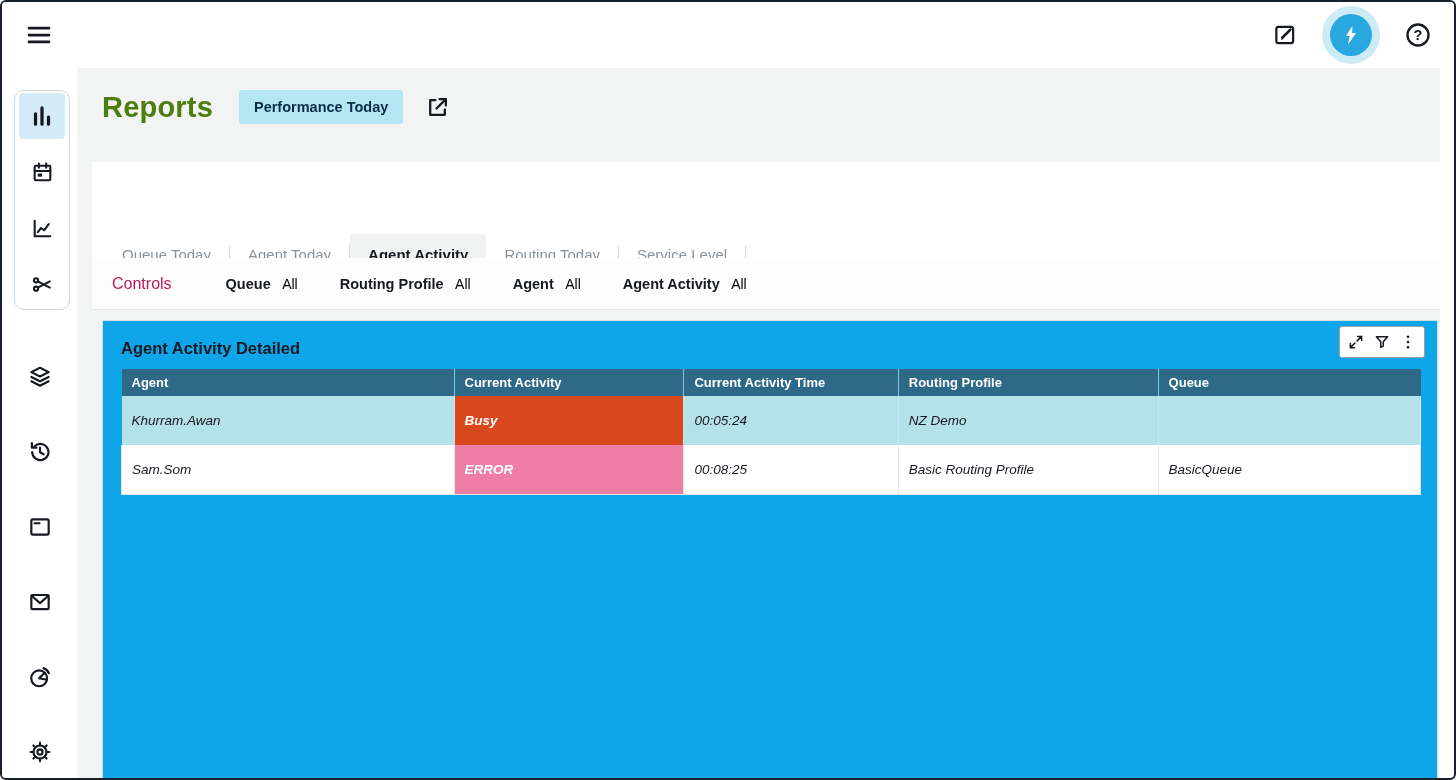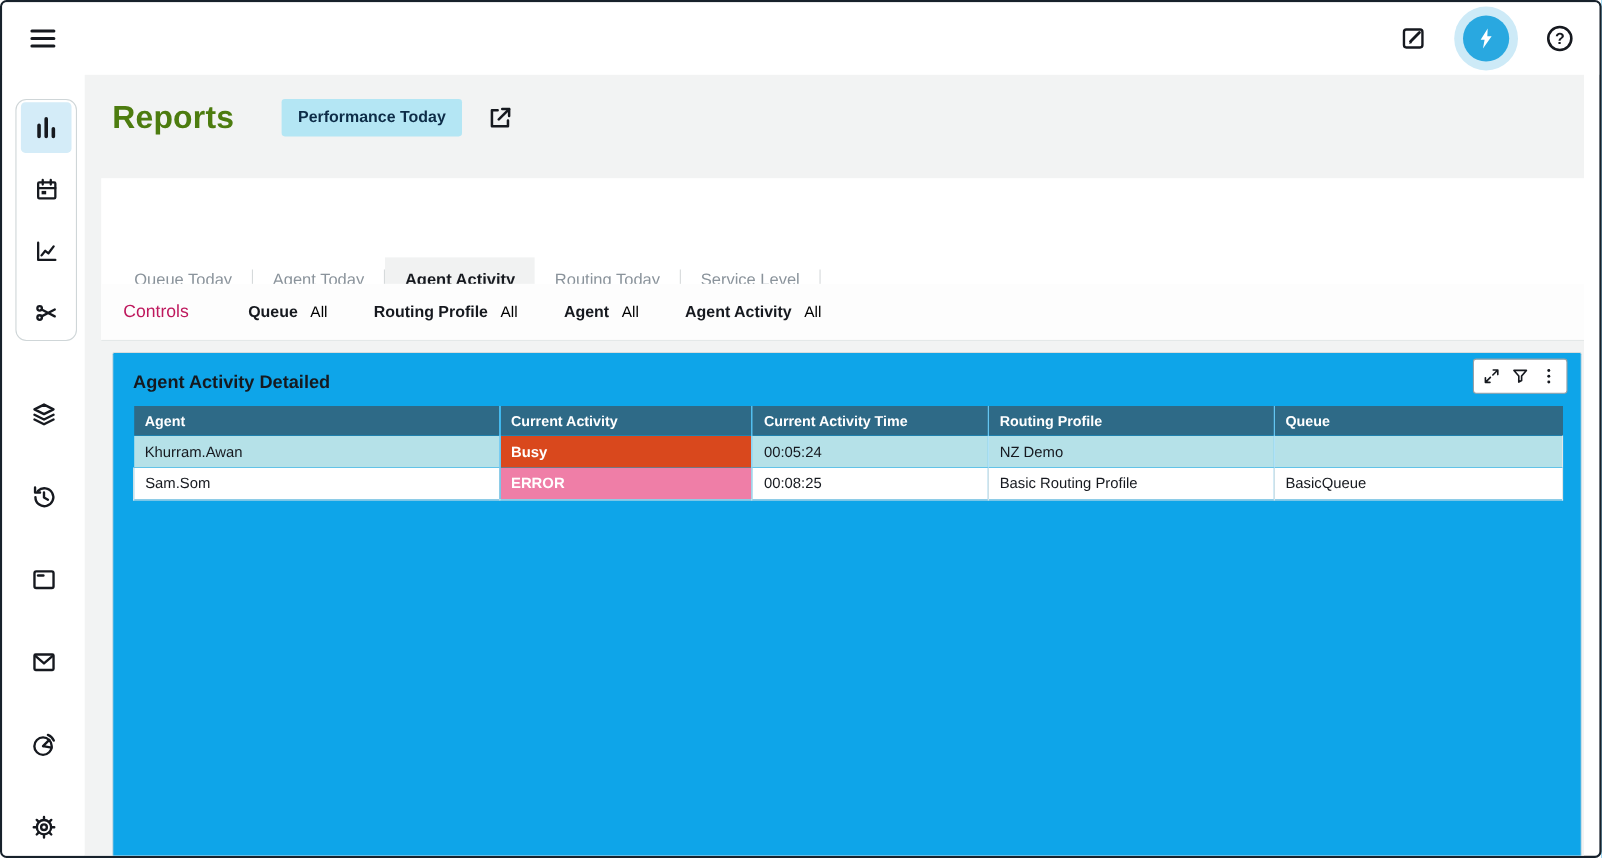--- a/index.html
+++ b/index.html
@@ -25,21 +25,21 @@
     padding:2px;box-sizing:content-box;display:flex;flex-direction:column;gap:10px;align-items:center;}
   .nav-cell{width:46px;height:46px;display:flex;align-items:center;justify-content:center;border-radius:4px;cursor:pointer;}
   .nav-cell.active{background:#d4ecf8;}
   .nav-lower{position:absolute;top:296px;left:0;width:75px;display:flex;flex-direction:column;align-items:center;gap:49px;}
   .nav-lower .icon-btn{width:26px;height:26px;}
 
   
   .main{position:absolute;top:66px;left:75px;right:14px;bottom:0;background:#f2f3f3;}
   .page-header{position:absolute;top:22px;left:25px;display:flex;align-items:center;}
   .page-title{font-size:29px;font-weight:800;color:#4d7c0f;letter-spacing:.2px;}
-  .badge{margin-left:43px;background:#b4e6f4;color:#0d2c47;font-weight:700;font-size:14.5px;
+  .badge{margin-left:26px;background:#b4e6f4;color:#0d2c47;font-weight:700;font-size:14.5px;
     padding:9px 15px;border-radius:3px;cursor:pointer;}
   .ext-link{margin-left:22px;cursor:pointer;}
 
   
   .panel{position:absolute;top:94px;left:15px;right:0;height:148px;background:#fff;}
   .tabs{position:absolute;left:12px;bottom:36px;height:40px;display:flex;align-items:stretch;}
   .tab{display:flex;align-items:center;padding:0 18px;font-size:15px;color:#8a939b;cursor:pointer;white-space:nowrap;}
   .tab.active{background:#f1f2f2;color:#16191f;font-weight:700;}
   .tab-divider{width:1px;height:18px;background:#d6dadb;align-self:center;}
   .controls{position:absolute;left:0;right:0;bottom:0;height:52px;background:#fdfdfd;
@@ -55,21 +55,21 @@
   .card-head{position:relative;padding:18px 16px 8px 18px;}
   .card-title{font-size:16.5px;font-weight:700;color:#16191f;}
   .card-toolbar{position:absolute;top:5px;right:12px;height:30px;border:1px solid #99a1a6;border-radius:3px;
     background:#fff;display:flex;align-items:center;padding:0 3px;}
   .tool-btn{width:26px;height:26px;display:flex;align-items:center;justify-content:center;cursor:pointer;background:none;border:none;padding:0;}
 
   .report-table{width:calc(100% - 34px);margin:3px 16px 0 18px;border-collapse:collapse;font-size:13.5px;table-layout:fixed;}
   .report-table th{background:#2e6a87;color:#fff;text-align:left;font-weight:700;font-size:13px;
     padding:6px 10px;border-right:1px solid rgba(255,255,255,.4);overflow:hidden;white-space:nowrap;}
   .report-table th:last-child{border-right:none;}
-  .report-table td{padding:6px 10px;height:17px;color:#16191f;overflow:hidden;white-space:nowrap;}
+  .report-table td{padding:16px 10px;height:17px;color:#16191f;overflow:hidden;white-space:nowrap;font-style:italic;}
   tr.row-hl td{background:#b5e1e8;border-right:1px solid rgba(255,255,255,.75);}
   tr.row-hl td:last-child{border-right:1px solid #e3e7e7;}
   tr.row-plain td{background:#fff;border-right:1px solid #e3e7e7;border-bottom:1px solid #e3e7e7;}
   tr.row-plain td:first-child{border-left:1px solid #e3e7e7;}
   td.status-cell{color:#fff;font-weight:700;}
 </style>
 </head>
 <body>
 
 <div class="topbar">

